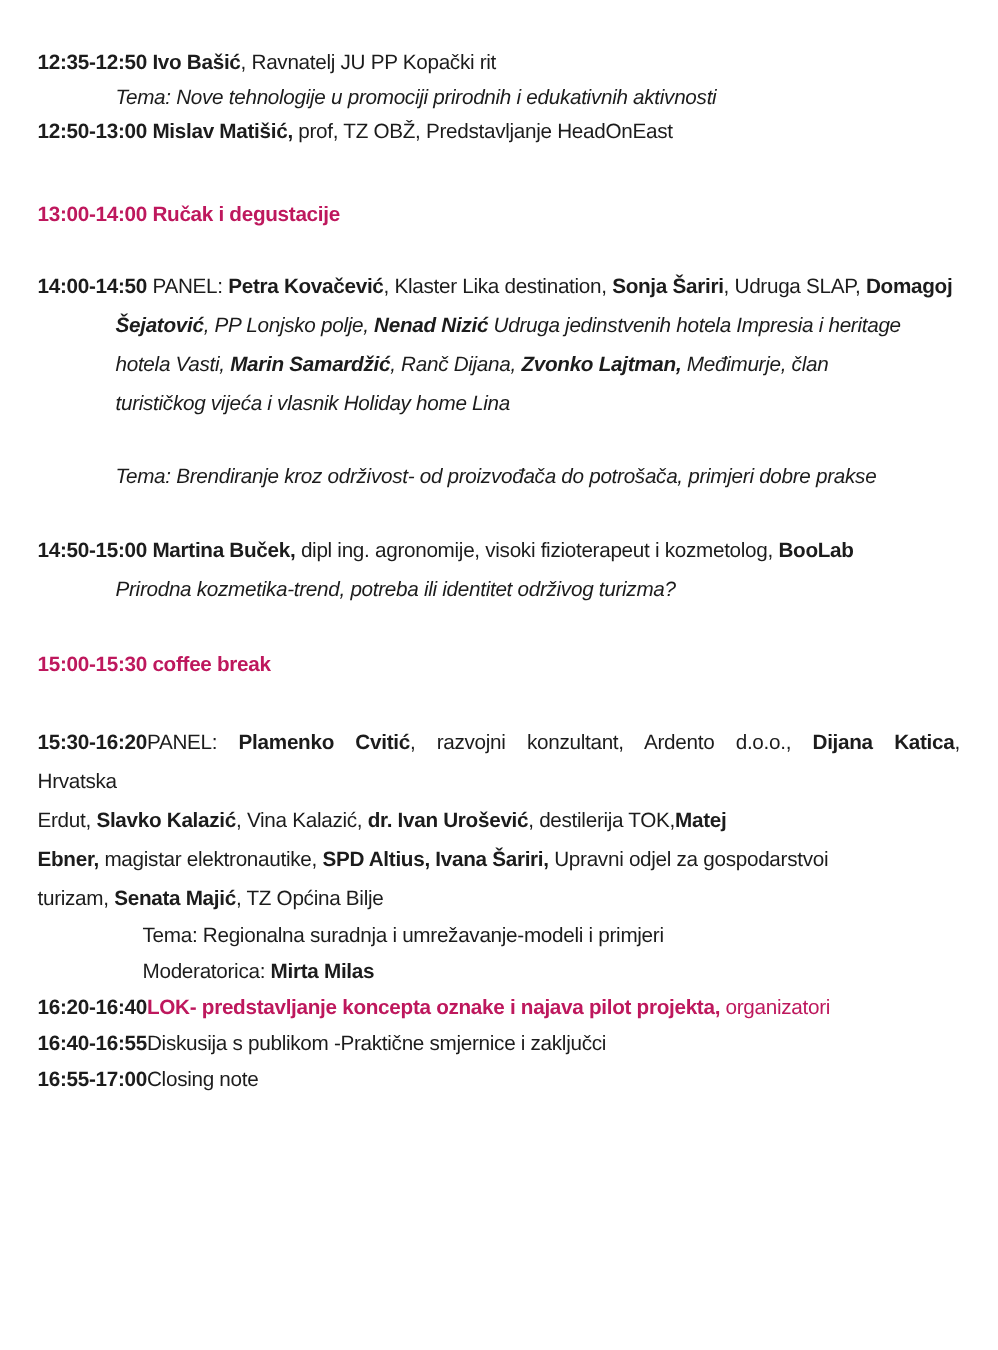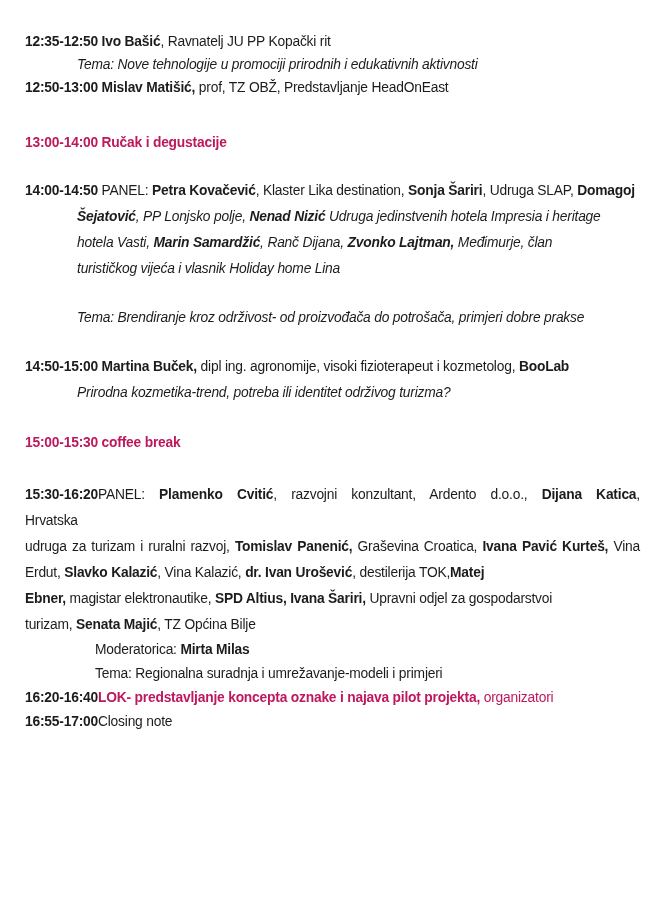--- a/index.html
+++ b/index.html
@@ -56,23 +56,23 @@
       <div class="ln mt22"><span class="b">14:00-14:50 </span><span class="">PANEL: </span><span class="b">Petra Kovačević</span><span class="">, Klaster Lika destination, </span><span class="b">Sonja Šariri</span><span class="">, Udruga SLAP, </span><span class="b">Domagoj</span></div>
       <div class="ln ind"><span class="b">Šejatović</span><span class="">, PP Lonjsko polje, </span><span class="b">Nenad Nizić</span><span class=""> Udruga jedinstvenih hotela Impresia i heritage</span></div>
       <div class="ln ind"><span class="">hotela Vasti, </span><span class="b">Marin Samardžić</span><span class="">, Ranč Dijana, </span><span class="b">Zvonko Lajtman,</span><span class=""> Međimurje, član</span></div>
       <div class="ln ind"><span class="">turističkog vijeća i vlasnik Holiday home Lina</span></div>
       <div class="ln ind mt23"><span class="">Tema: Brendiranje kroz održivost- od proizvođača do potrošača, primjeri dobre prakse</span></div>
       <div class="ln mt23"><span class="b">14:50-15:00 Martina Buček,</span><span class=""> dipl ing. agronomije, visoki fizioterapeut i kozmetolog,</span><span class="b"> BooLab</span></div>
       <div class="ln ind"><span class="">Prirodna kozmetika-trend, potreba ili identitet održivog turizma?</span></div>
       <div class="ln mt24"><span class="b g">15:00-15:30 coffee break</span></div>
       <div class="ln mt26 just"><span class="b">15:30-16:20</span><span class="">PANEL: </span><span class="b">Plamenko Cvitić</span><span class="">, razvojni konzultant, Ardento d.o.o., </span><span class="b">Dijana Katica</span><span class="">,</span></div>
       <div class="ln"><span class="">Hrvatska</span></div>
-      <div class="ln just"><span class="">udruga za turizam i ruralni razvoj, </span><span class="b">Tomislav Panenić,</span><span class=""> Graševina Croatica, </span><span class="b">Ivana Pavić Kurteš,</span><span class=""> Vina</span></div>
       <div class="ln"><span class="">Erdut, </span><span class="b">Slavko Kalazić</span><span class="">, Vina Kalazić, </span><span class="b">dr. Ivan Urošević</span><span class="">, destilerija TOK,</span><span class="b">Matej</span></div>
       <div class="ln"><span class="b">Ebner,</span><span class=""> magistar elektronautike, </span><span class="b">SPD Altius, Ivana Šariri,</span><span class=""> Upravni odjel za gospodarstvoi</span></div>
       <div class="ln"><span class="">turizam, </span><span class="b">Senata Majić</span><span class="">, TZ Općina Bilje</span></div>
+      <div class="ln ind2 tight"><span class="">Tema: Regionalna suradnja i umrežavanje-modeli i primjeri</span></div>
       <div class="ln ind2 tight"><span class="">Moderatorica: </span><span class="b">Mirta Milas</span></div>
-      <div class="ln ind2 tight"><span class="">Tema: Regionalna suradnja i umrežavanje-modeli i primjeri</span></div>
       <div class="ln tight"><span class="b">16:20-16:40</span><span class="b g">LOK- predstavljanje koncepta oznake i najava pilot projekta,</span><span class=" g"> organizatori</span></div>
+      <div class="ln tight"><span class="b">16:40-16:55</span><span class="">Diskusija s publikom -Praktične smjernice i zaključci</span></div>
       <div class="ln tight"><span class="b">16:55-17:00</span><span class="">Closing note</span></div>
     </div>
   <div class="footer-band"></div>
 </div>
 
 </body></html>

